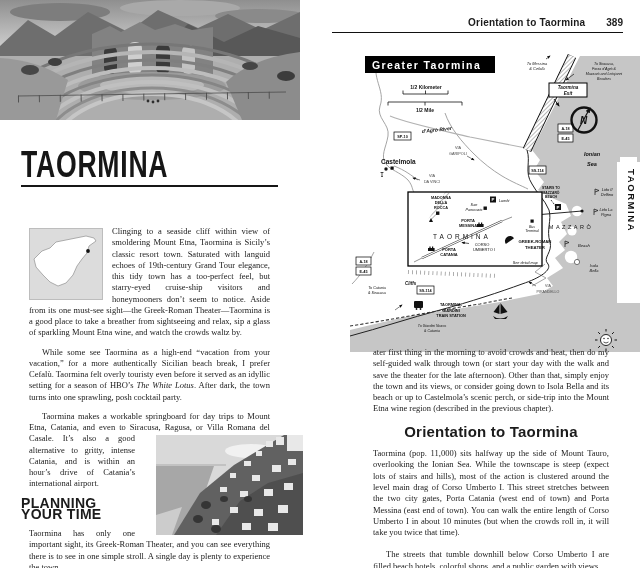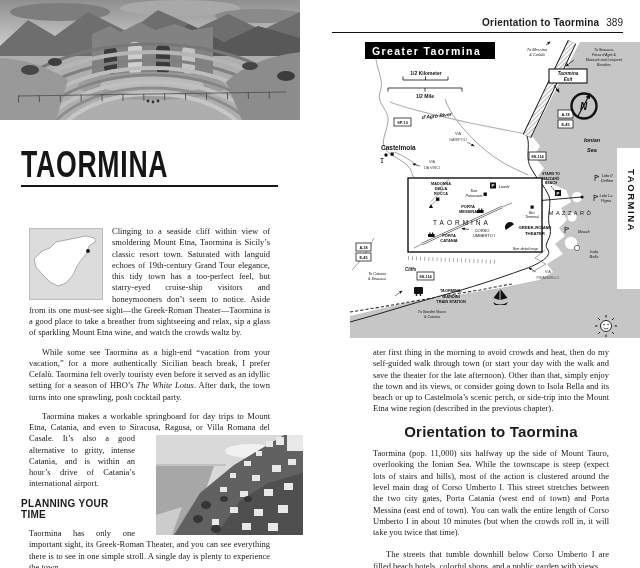--- a/index.html
+++ b/index.html
@@ -11,29 +11,29 @@
   #left-title{left:21px;top:144px;font-family:"Liberation Sans",sans-serif;font-weight:700;
               font-size:37px;letter-spacing:1px;transform:scaleX(.72);transform-origin:left;
               white-space:nowrap;color:#161616;}
   #left-title-rule{left:21px;top:185px;width:257px;height:2px;background:#161616;}
   #left-text{left:21px;top:218px;width:257px;font-size:8.5px;line-height:11.25px;text-align:justify;}
   #left-text p{margin:8px;}
   p.ind{text-indent:13px;}
   #sicily-box{float:left;width:74px;height:72px;margin:2px 9px 3px 0;background:#dcdcdc;
               border:1px solid #bdbdbd;box-sizing:border-box;}
   #town-photo{float:right;width:147px;height:100px;margin:2px -20px 3px 8px;}
-  .subhead{font-family:"Liberation Sans",sans-serif;font-weight:700;font-size:10px;
+  .subhead{font-family:"Liberation Sans",sans-serif;font-weight:700;font-size:14px;
            letter-spacing:.3px;margin:8px 0 2px 0 !important;text-align:left;}
   
   #page-header{top:17px;right:17px;font-family:"Liberation Sans",sans-serif;font-size:10px;
                white-space:nowrap;}
   #page-header b{font-weight:700;letter-spacing:.2px;}
-  #page-header .pn{font-weight:400;margin-left:7px;color:#222;}
+  #page-header .pn{font-weight:700;margin-left:21px;color:#222;}
   #header-rule{left:332px;top:32px;width:291px;height:1px;background:#111;}
-  #map-wrap{left:350px;top:42px;width:290px;height:296px;}
+  #map-wrap{left:350px;top:56px;width:290px;height:296px;}
   #map-wrap svg{overflow:visible;}
   #right-text{left:362px;top:336px;width:258px;font-size:8.5px;line-height:11.3px;text-align:justify;}
   #right-text p{margin:11px;}
   #section-heading{font-family:"Liberation Sans",sans-serif;font-weight:700;font-size:15px;
                    text-align:center;margin:7px 0 5px 0 !important;letter-spacing:.2px;}
   #side-tab{left:620px;top:157px;width:17px;height:88px;background:#ffffff;
             font-family:"Liberation Sans",sans-serif;font-weight:700;font-size:9.5px;
             letter-spacing:1.6px;color:#121212;writing-mode:vertical-rl;text-align:center;}
   
   text{font-family:"Liberation Sans",sans-serif;fill:#111;}

